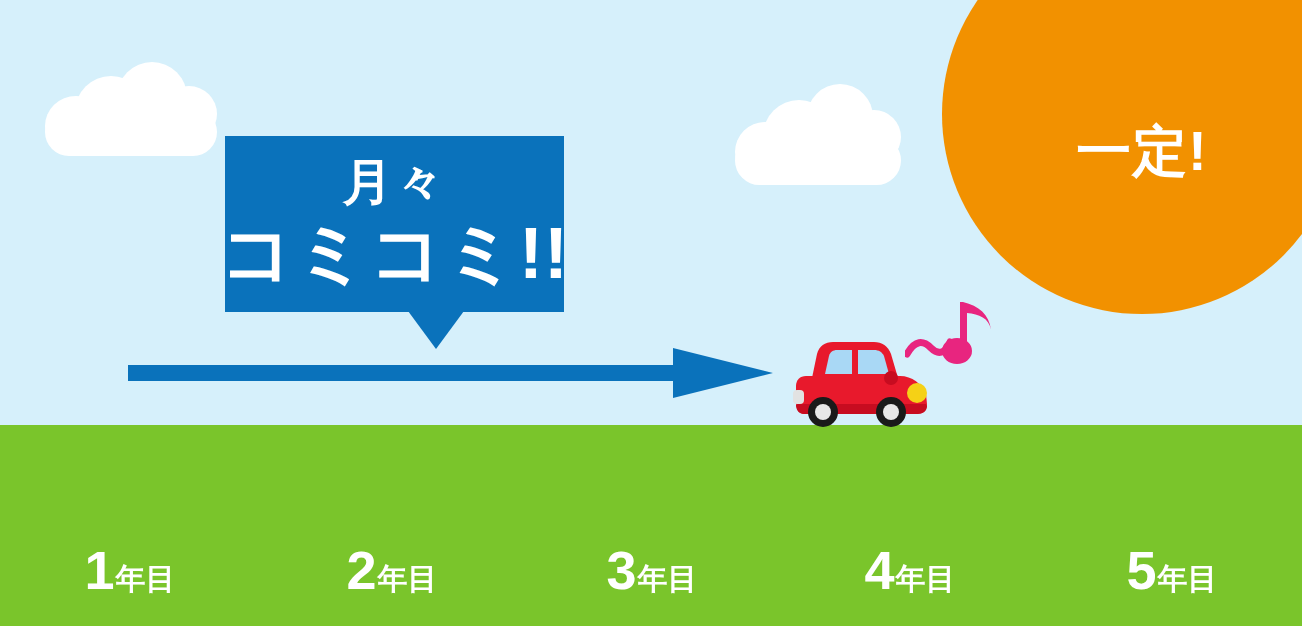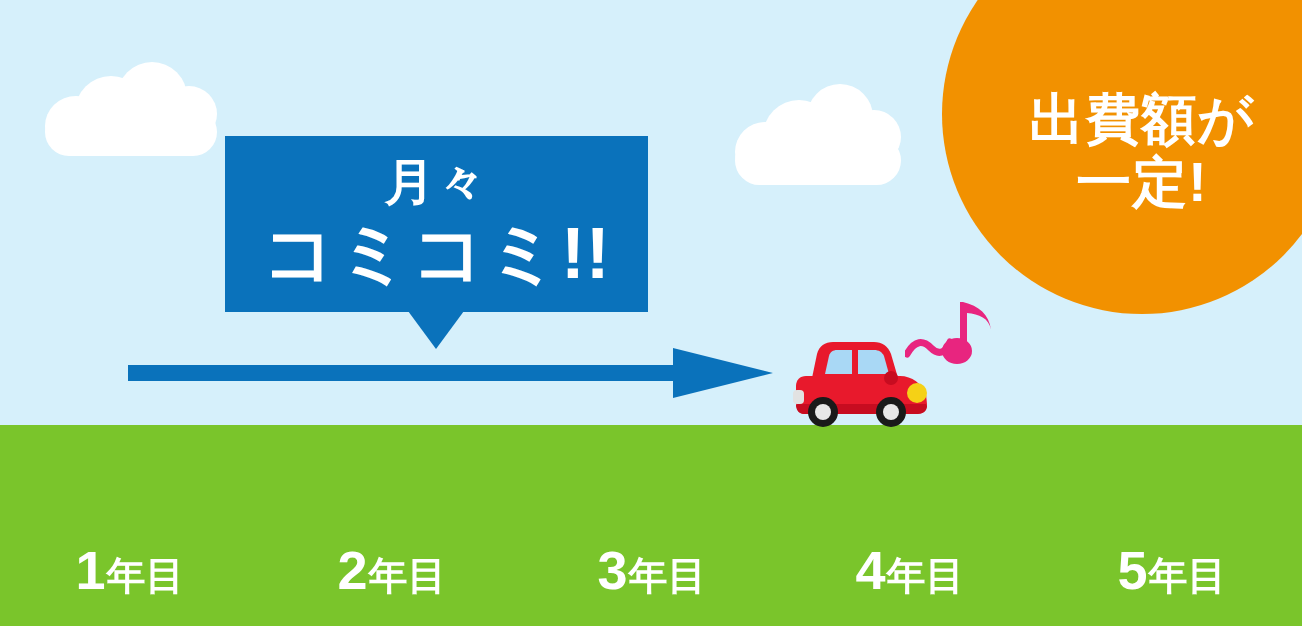--- a/index.html
+++ b/index.html
@@ -85,21 +85,21 @@
     letter-spacing: 1px;
     white-space: nowrap;
     text-align: center;
   }
 
   
   #speech-bubble {
     position: absolute;
     left: 225px;
     top: 136px;
-    width: 423px;
+    width: 339px;
     height: 176px;
     background: #0a72bb;
     display: flex;
     flex-direction: column;
     align-items: center;
     justify-content: center;
   }
   #speech-bubble .bubble-line {
     color: #ffffff;
     font-weight: 700;
@@ -147,21 +147,21 @@
     line-height: 1;
     display: flex;
     align-items: baseline;
   }
   .year-label .num {
     font-size: 54px;
     font-weight: 700;
     letter-spacing: -1px;
   }
   .year-label .unit {
-    font-size: 39px;
+    font-size: 30px;
     font-weight: 700;
     margin-left: 2px;
     letter-spacing: 0px;
   }
 </style>
 </head>
 <body>
 
 <div id="stage">
 
@@ -177,21 +177,20 @@
   </div>
   <div class="cloud" id="cloud-2">
     <span class="p1"></span>
       <span class="p2"></span>
       <span class="p3"></span>
       <span class="p4"></span>
       <span class="base"></span>
   </div>
 
   <div id="orange-circle">
-    <div class="line">出費額が</div>
     <div class="line">一定!</div>
   </div>
 
   <div id="speech-bubble">
     <div class="bubble-line bubble-line-1">月々</div>
     <div class="bubble-line bubble-line-2">コミコミ!!</div>
   </div>
   <div id="bubble-tail"></div>
 
   <svg id="timeline-arrow" viewBox="0 0 645 50">

